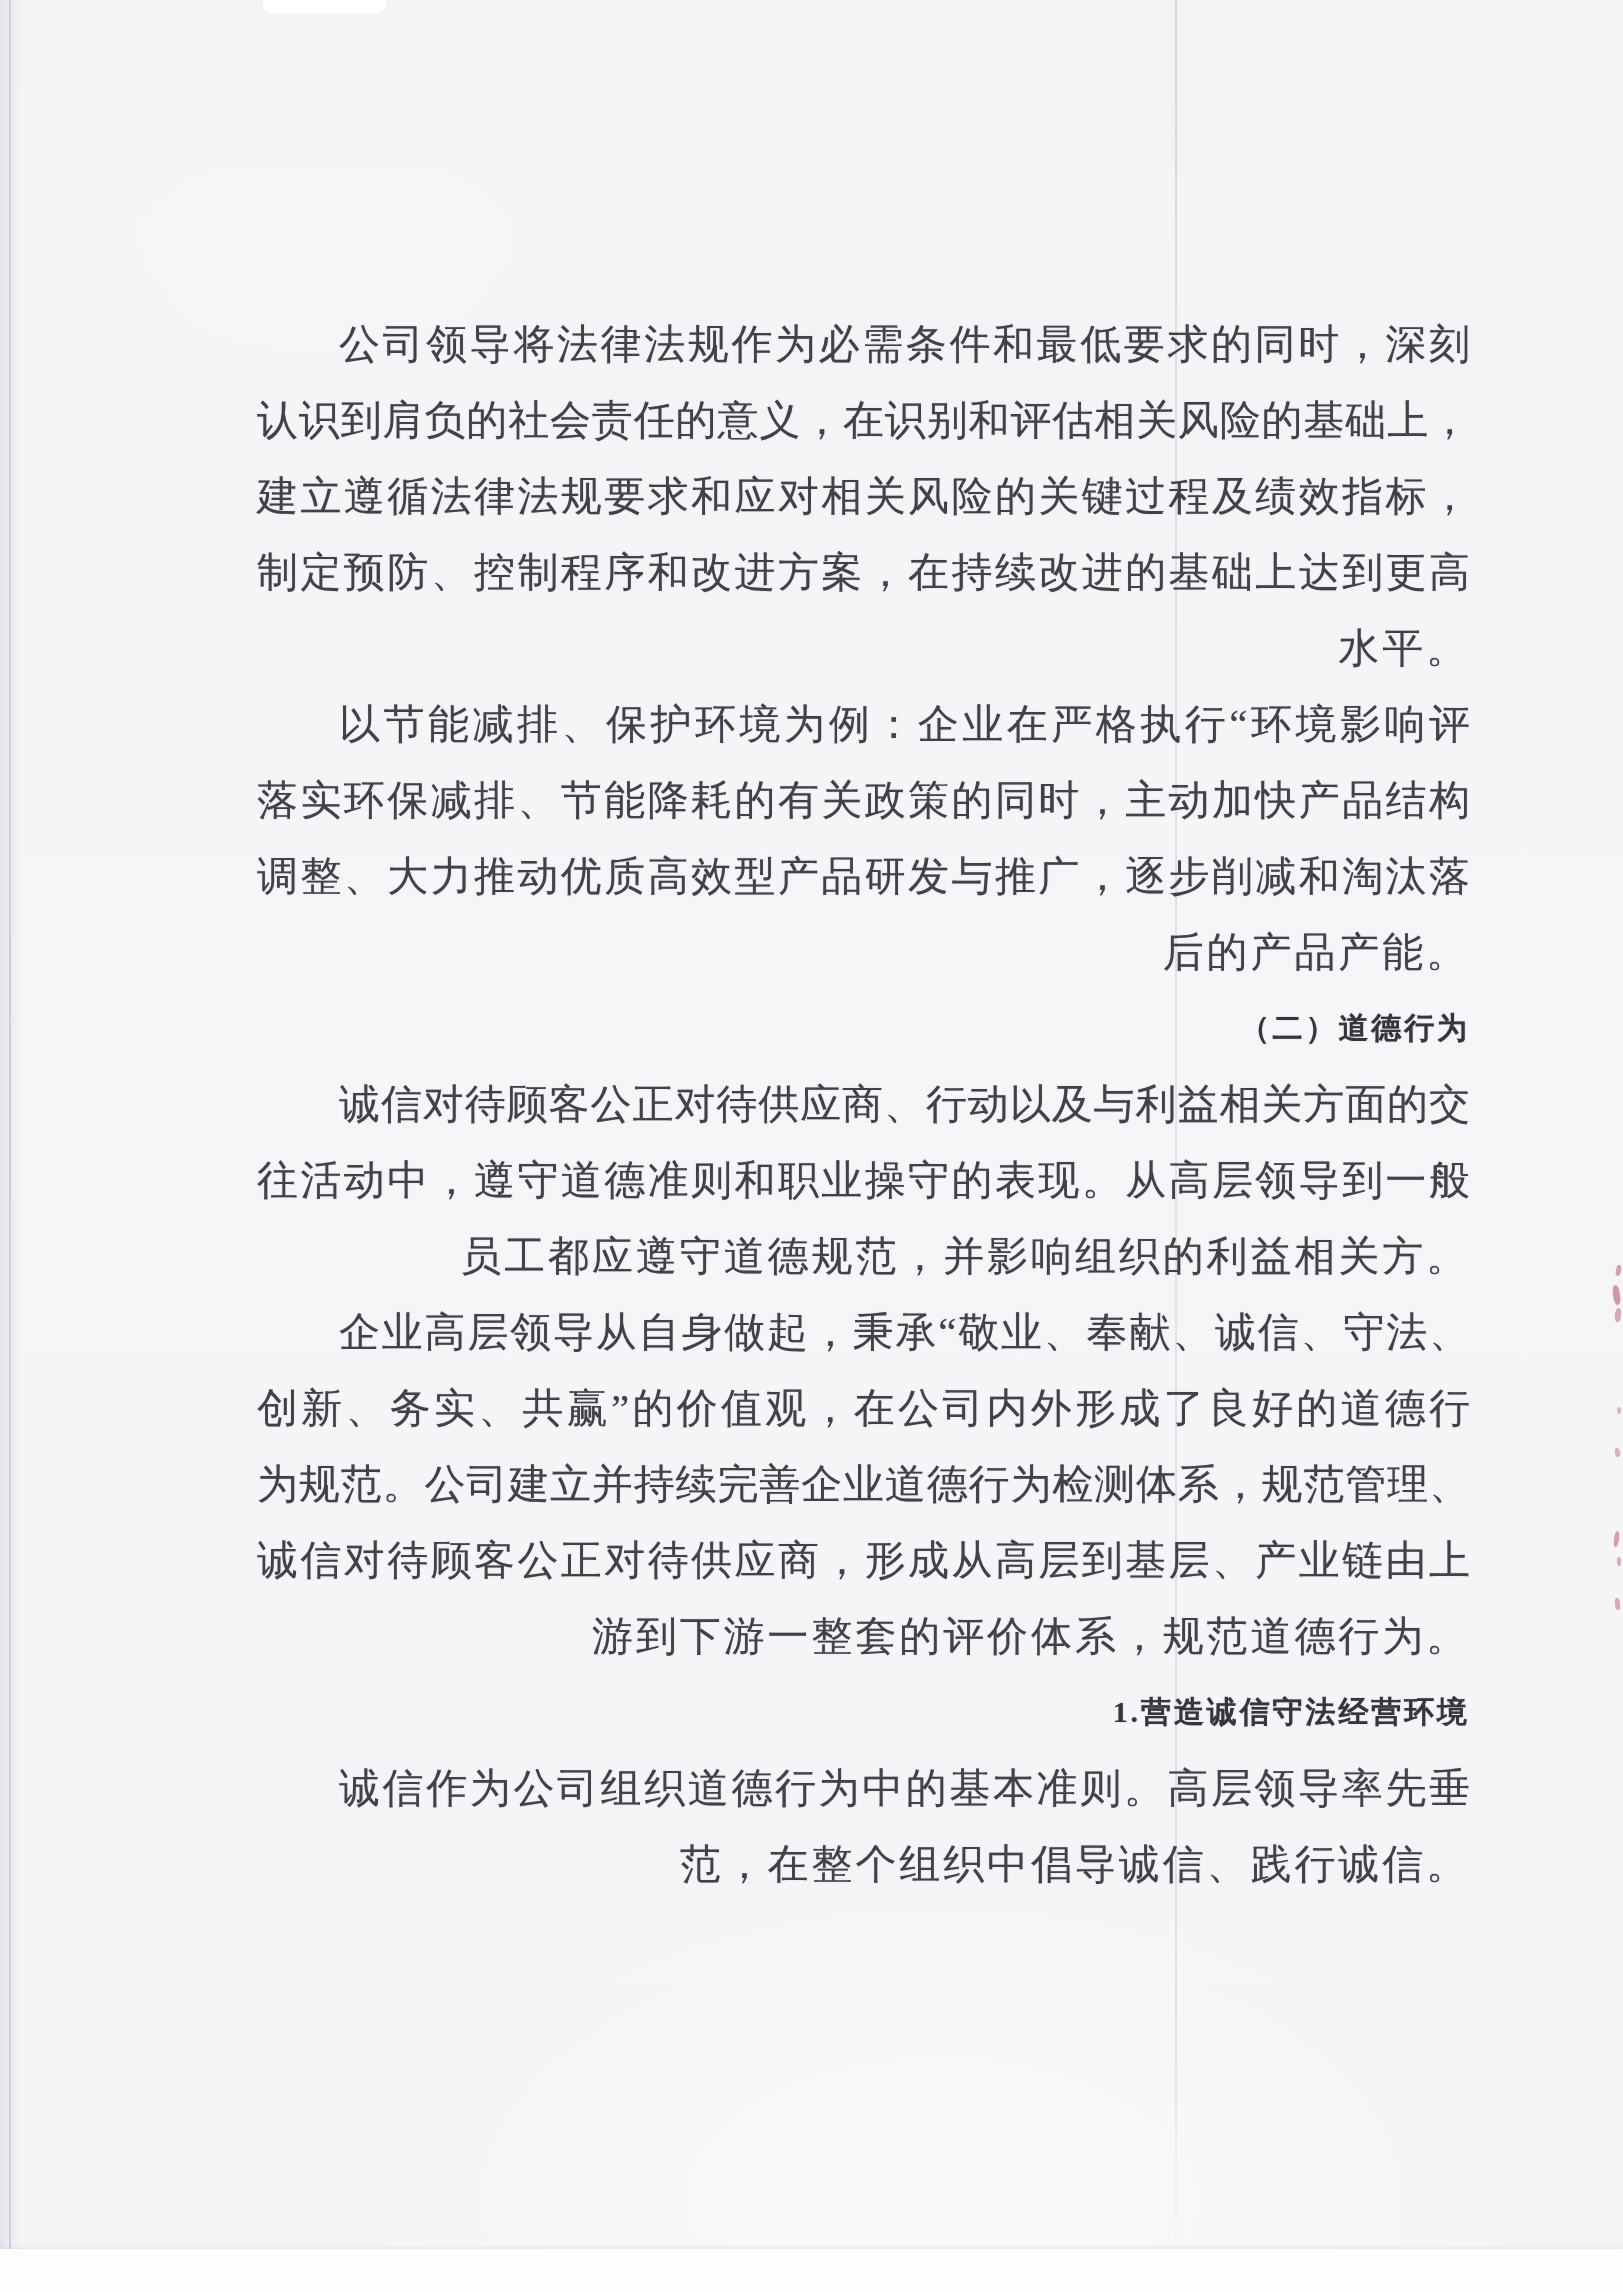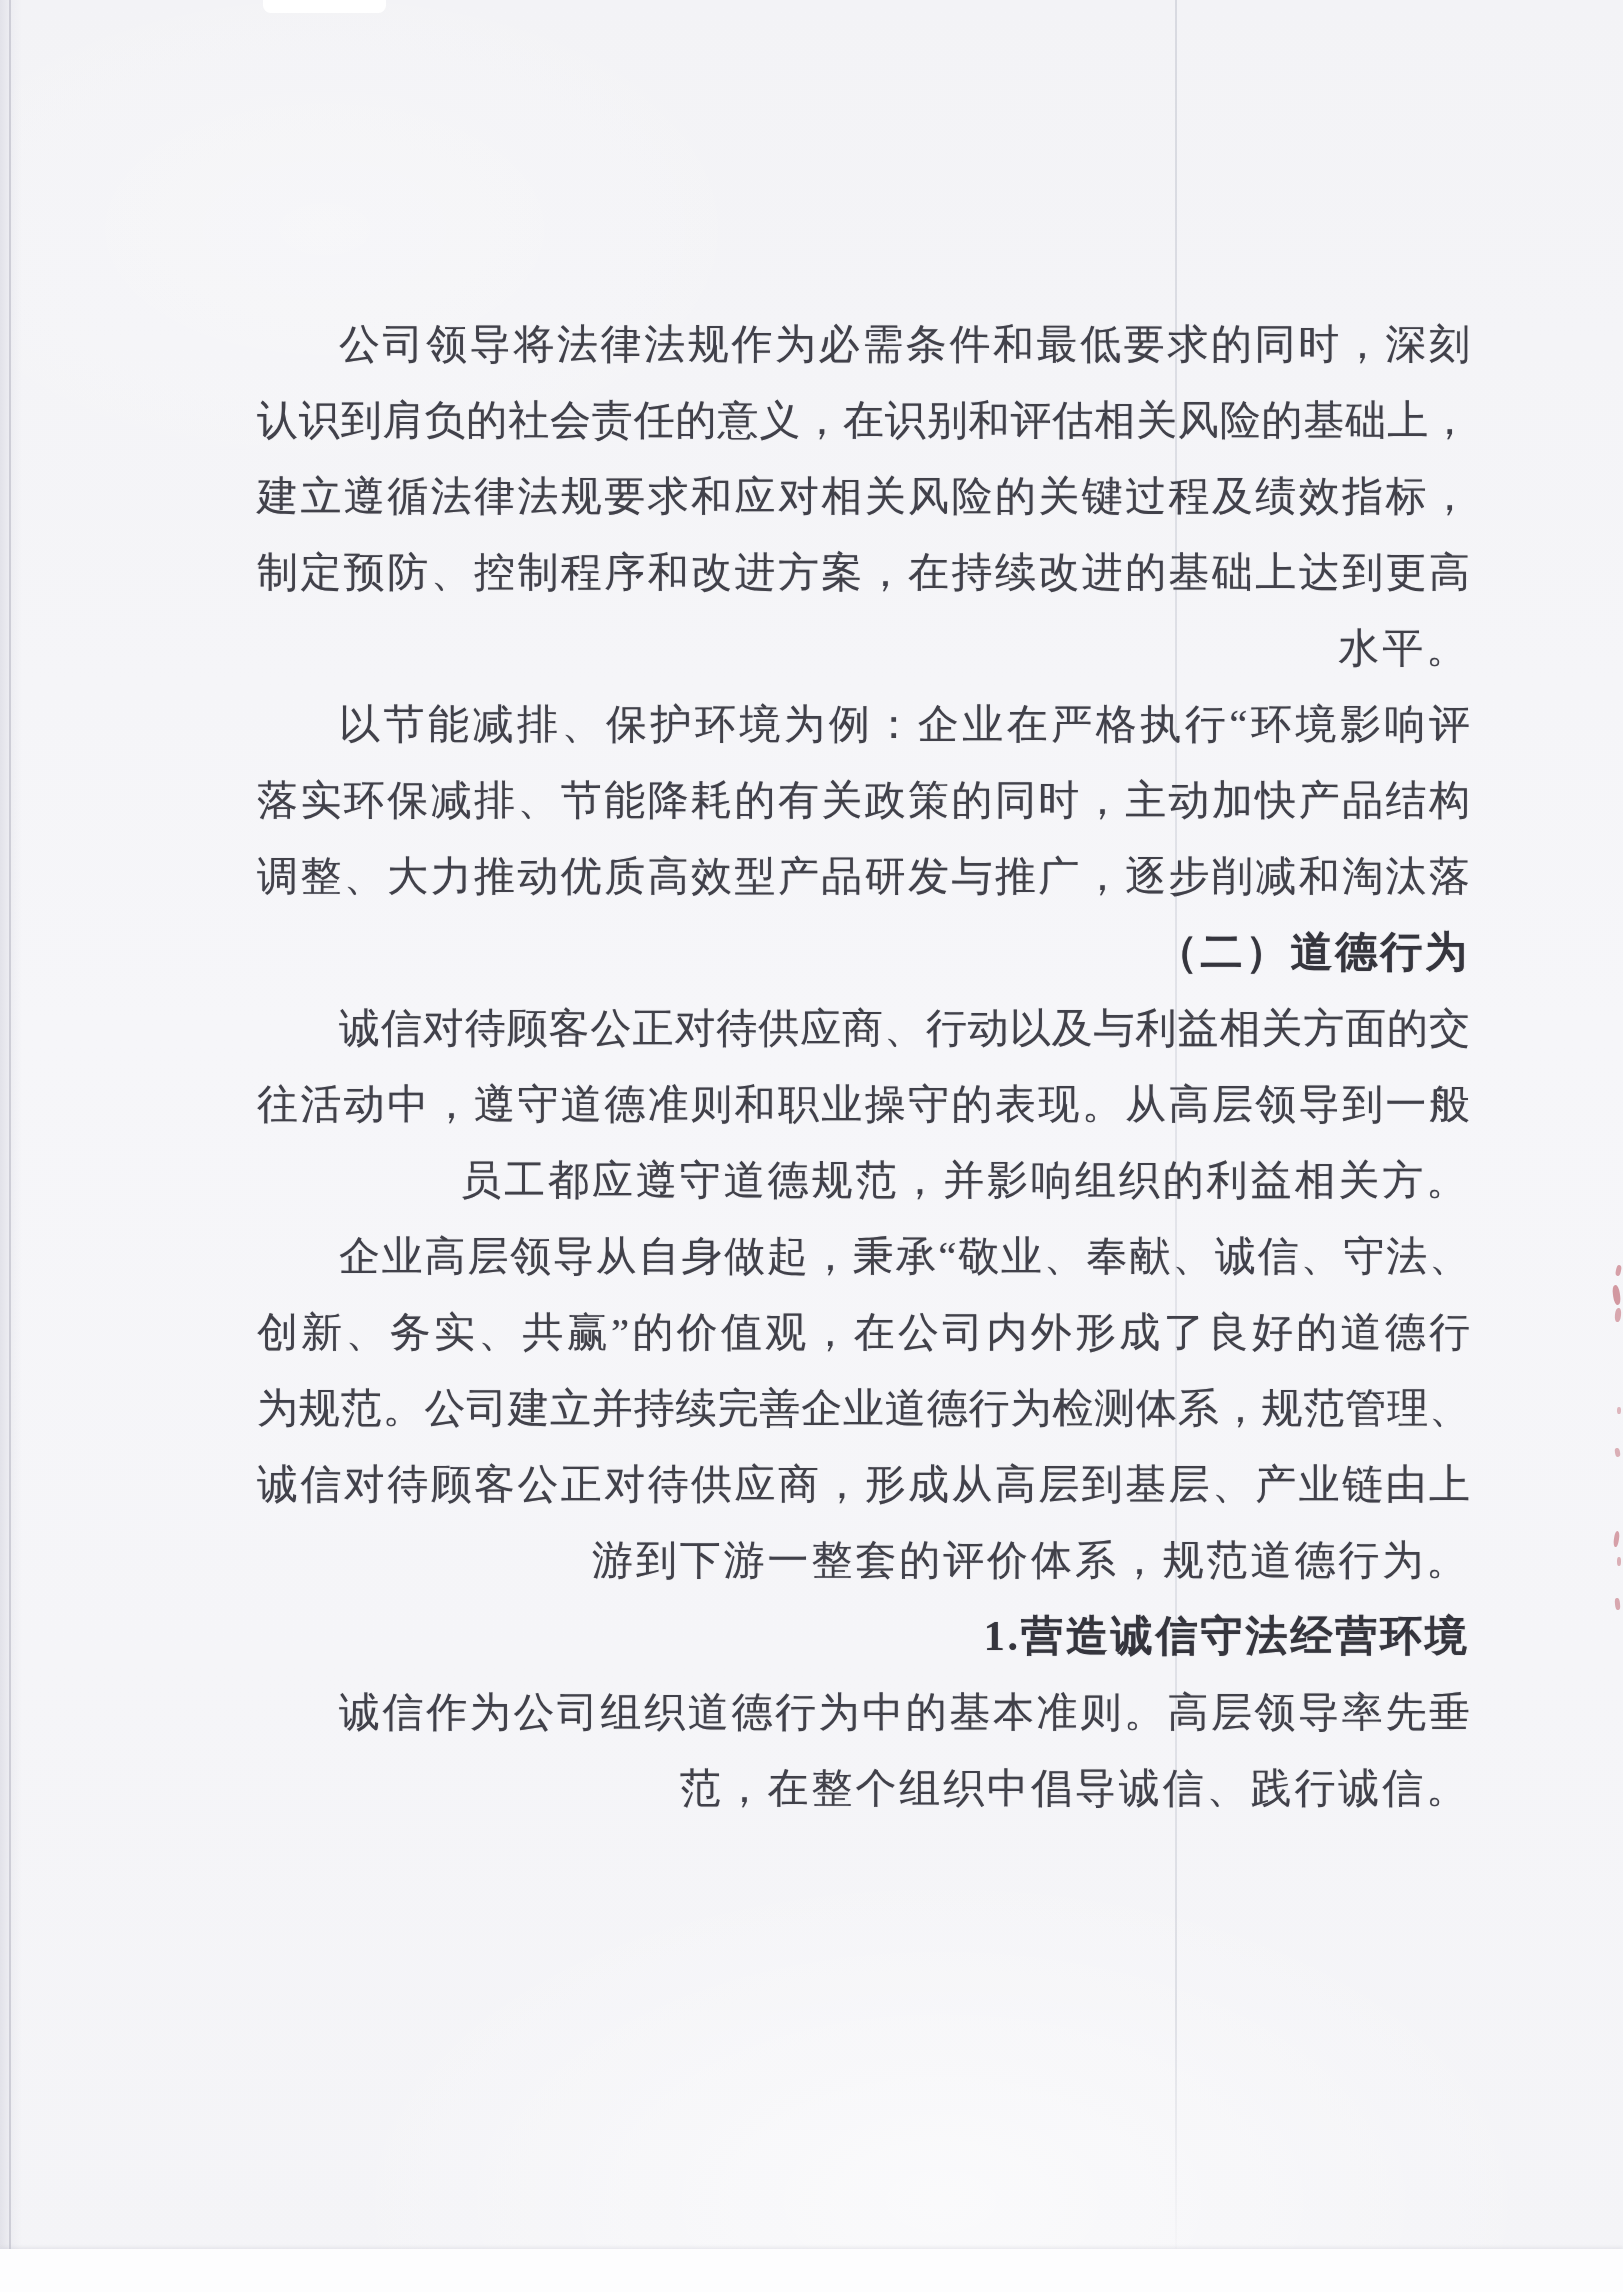--- a/index.html
+++ b/index.html
@@ -54,21 +54,21 @@
   .line{
     height:76px;line-height:76px;
     font-size:41px;
     color:#41414a;
     text-shadow:0 0 1px rgba(62,62,74,.38);
     text-align:right;
   }
   .line.j{text-align:justify;text-align-last:justify;letter-spacing:0;}
   .line:not(.j){letter-spacing:2.9px;}
   .line.ind{padding-left:82px;}
-  .line.b{font-weight:bold;color:#35353d;font-size:42px;text-shadow:0 0 1px rgba(45,45,55,.5);}
+  .line.b{font-weight:bold;color:#35353d;font-size:30px;text-shadow:0 0 1px rgba(45,45,55,.5);}
   .line.pull{text-indent:-21.6px;} 
   
   .mark{position:absolute;background:#bb5a66;border-radius:45%;}
   .m1{left:1616px;top:1265px;width:4.9px;height:10.8px;opacity:.55;transform:rotate(12deg);}
   .m2{left:1613px;top:1285px;width:6.9px;height:19.6px;opacity:.6;transform:rotate(-8deg);}
   .m3{left:1615px;top:1308px;width:5.9px;height:13.7px;opacity:.5;transform:rotate(6deg);}
   .m4{left:1617px;top:1407px;width:3.9px;height:6.9px;opacity:.4;}
   .m5{left:1615px;top:1448px;width:4.9px;height:8.8px;opacity:.45;transform:rotate(-10deg);}
   .m6{left:1614px;top:1531px;width:4.9px;height:15.7px;opacity:.55;transform:rotate(8deg);}
   .m7{left:1617px;top:1557px;width:3.9px;height:8.8px;opacity:.45;}
@@ -87,20 +87,21 @@
 
   <div class="textblock">
       <div class="line j ind">公司领导将法律法规作为必需条件和最低要求的同时，深刻</div>
       <div class="line j">认识到肩负的社会责任的意义，在识别和评估相关风险的基础上，</div>
       <div class="line j">建立遵循法律法规要求和应对相关风险的关键过程及绩效指标，</div>
       <div class="line j">制定预防、控制程序和改进方案，在持续改进的基础上达到更高</div>
       <div class="line">水平。</div>
       <div class="line j ind">以节能减排、保护环境为例：企业在严格执行“环境影响评</div>
       <div class="line j">落实环保减排、节能降耗的有关政策的同时，主动加快产品结构</div>
       <div class="line j">调整、大力推动优质高效型产品研发与推广，逐步削减和淘汰落</div>
+      <div class="line">后的产品产能。</div>
       <div class="line ind b pull">（二）道德行为</div>
       <div class="line j ind">诚信对待顾客公正对待供应商、行动以及与利益相关方面的交</div>
       <div class="line j">往活动中，遵守道德准则和职业操守的表现。从高层领导到一般</div>
       <div class="line">员工都应遵守道德规范，并影响组织的利益相关方。</div>
       <div class="line j ind">企业高层领导从自身做起，秉承“敬业、奉献、诚信、守法、</div>
       <div class="line j">创新、务实、共赢”的价值观，在公司内外形成了良好的道德行</div>
       <div class="line j">为规范。公司建立并持续完善企业道德行为检测体系，规范管理、</div>
       <div class="line j">诚信对待顾客公正对待供应商，形成从高层到基层、产业链由上</div>
       <div class="line">游到下游一整套的评价体系，规范道德行为。</div>
       <div class="line ind b">1.营造诚信守法经营环境</div>

